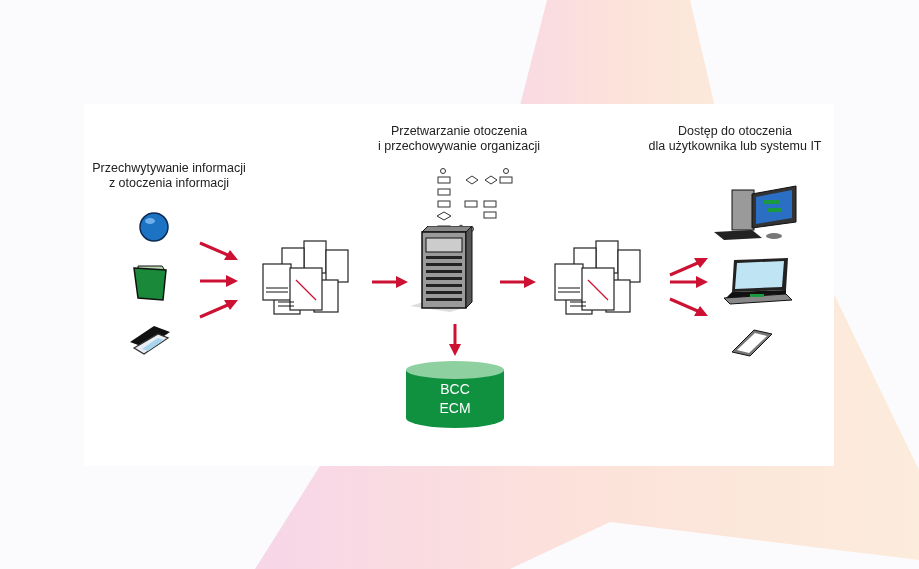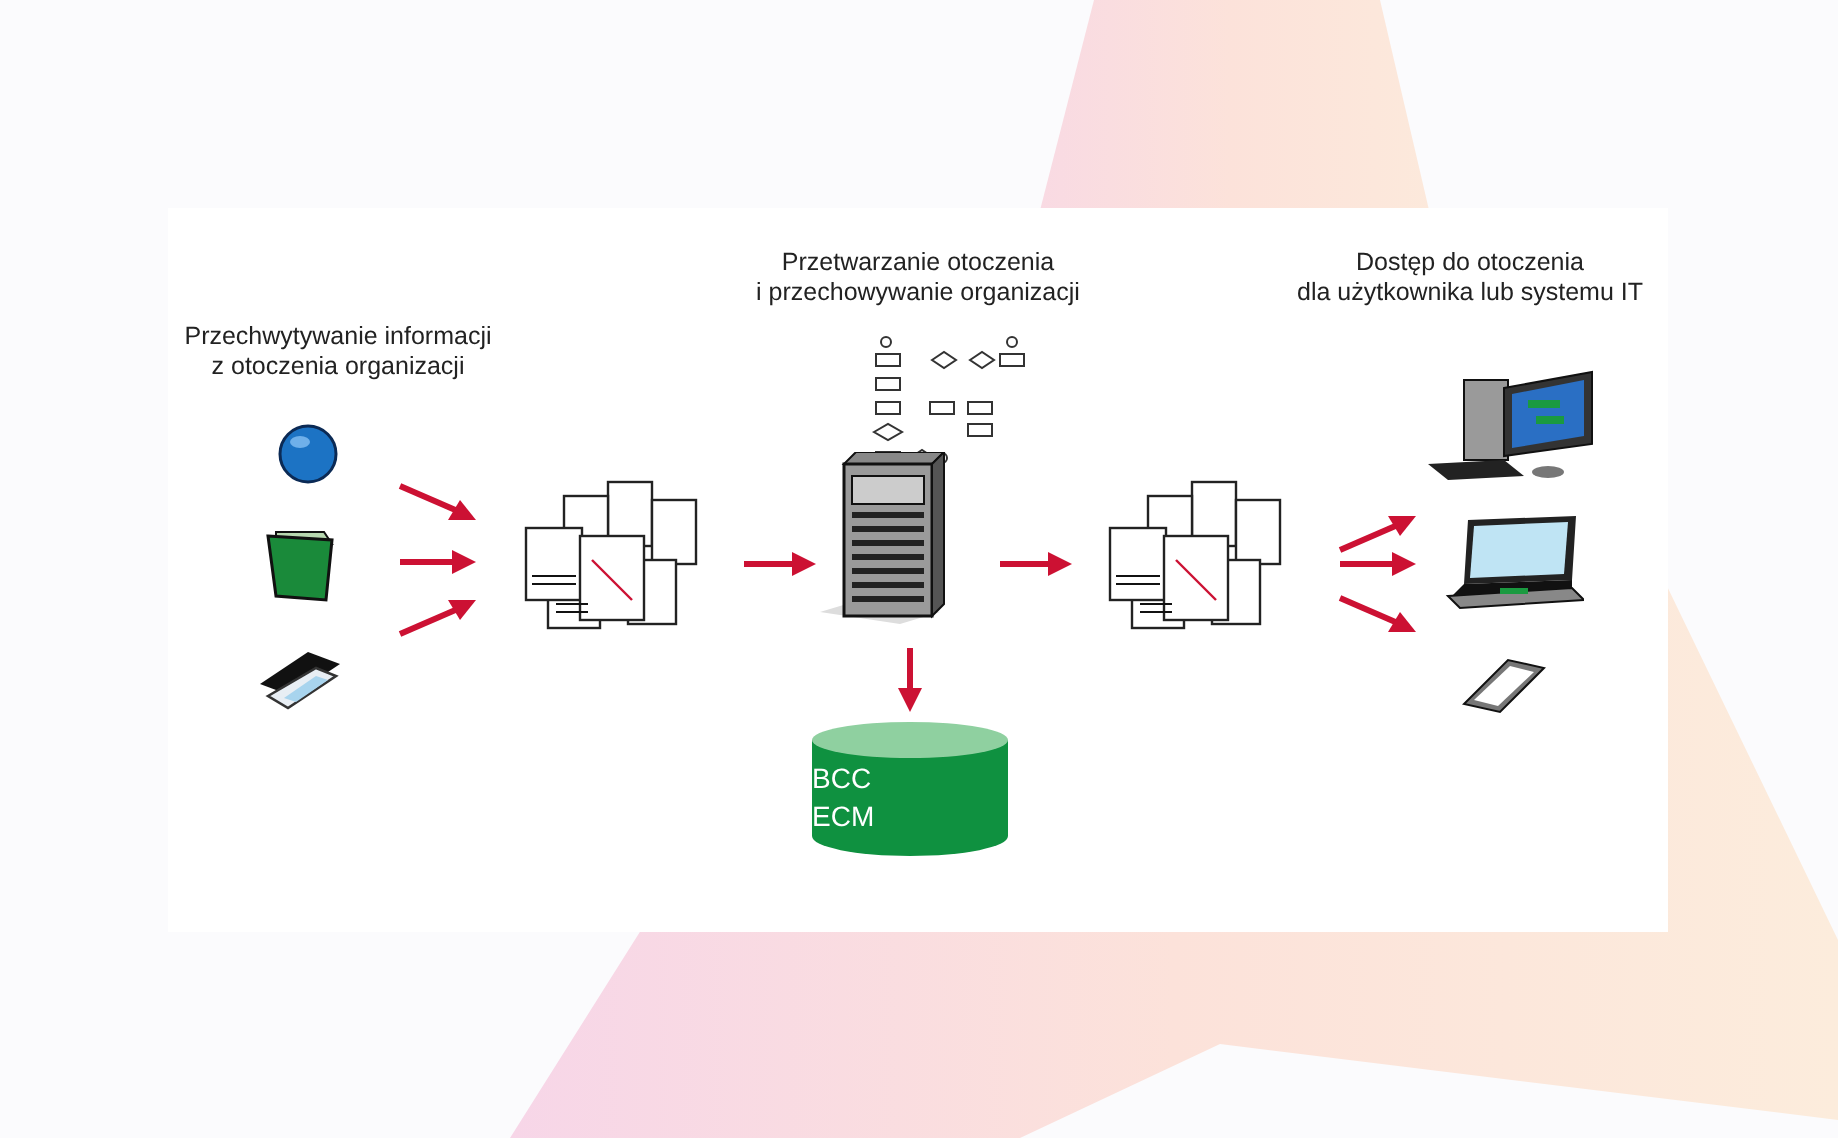--- a/index.html
+++ b/index.html
@@ -3,21 +3,21 @@
 <meta charset="utf-8">
 <style>
   html, body { margin:0; padding:0; }
   body { width:919px; height:569px; position:relative; overflow:hidden; background:#fbfbfd; font-family:"Liberation Sans", sans-serif; }
   #bg { position:absolute; left:0; top:0; width:919px; height:569px; }
   .card { position:absolute; left:84px; top:104px; width:750px; height:362px; background:#ffffff; }
   .heading { position:absolute; font-size:12.5px; line-height:15px; color:#222; text-align:center; white-space:nowrap; }
   .heading span { display:block; }
   .icon { position:absolute; }
   .arrow { position:absolute; }
-  .db-label { position:absolute; left:406px; top:380px; width:98px; color:#ffffff; font-size:14px; line-height:19px; }
+  .db-label { position:absolute; left:406px; top:380px; width:98px; text-align:center; color:#ffffff; font-size:14px; line-height:19px; }
   .db-label span { display:block; }
 </style>
 </head>
 <body>
 
 <svg id="bg" viewBox="0 0 919 569">
   <defs>
     <linearGradient id="g1" x1="0" x2="1" y1="0" y2="0">
       <stop offset="0" stop-color="#f7d6e8"></stop>
       <stop offset="0.5" stop-color="#fce2da"></stop>
@@ -25,21 +25,21 @@
     </linearGradient>
   </defs>
   <polygon points="547,0 690,0 760,300 470,300" fill="url(#g1)"></polygon>
   <polygon points="450,110 745,110 919,470 919,560 610,522 510,569 255,569 330,450" fill="url(#g1)"></polygon>
 </svg>
 
 <div class="card"></div>
 
 <div class="heading" style="left:84px;top:124px;width:170px;margin-top:37px;">
   <span>Przechwytywanie informacji</span>
-  <span>z otoczenia organizacji</span>
+  <span>z otoczenia informacji</span>
 </div>
 <div class="heading" style="left:374px;top:124px;width:170px;">
   <span>Przetwarzanie otoczenia</span>
   <span>i przechowywanie organizacji</span>
 </div>
 <div class="heading" style="left:640px;top:124px;width:190px;">
   <span>Dostęp do otoczenia</span>
   <span>dla użytkownika lub systemu IT</span>
 </div>
 

